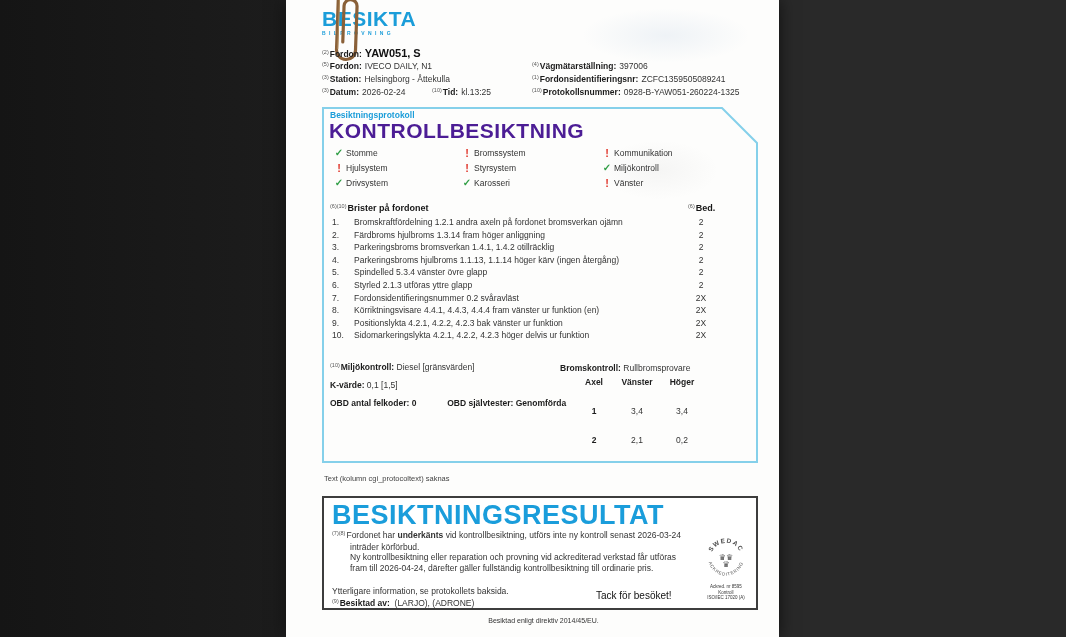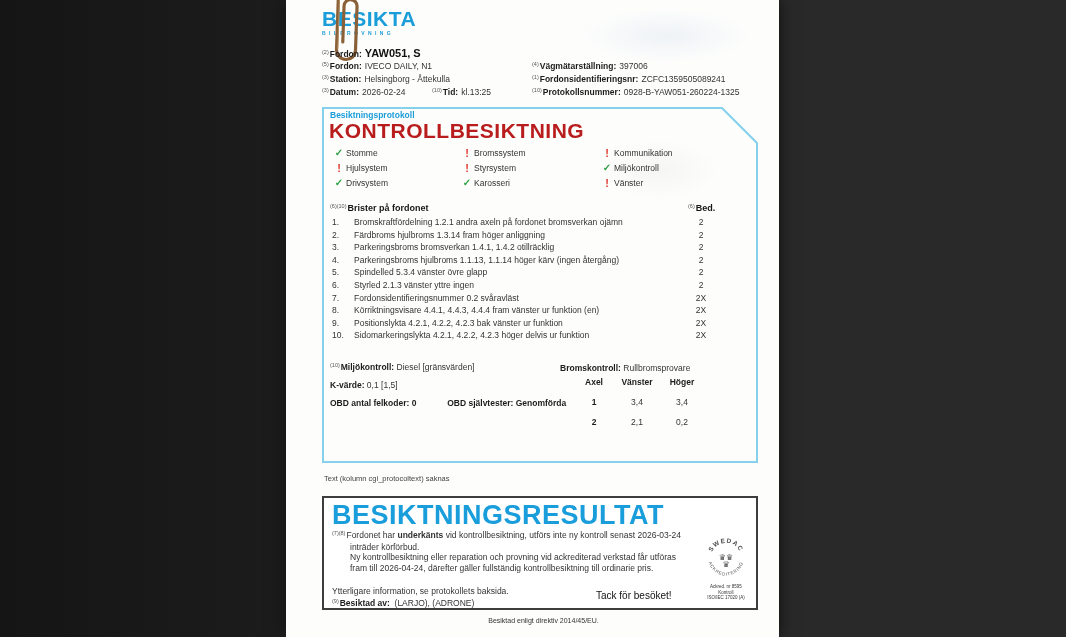--- a/index.html
+++ b/index.html
@@ -27,42 +27,42 @@
   .hrow{position:absolute;font-size:8.5px;color:#333;white-space:nowrap}
   .sup{font-size:5.5px;color:#555;position:relative;top:-3px;margin-right:1px}
   .hlabel{font-weight:bold;color:#1c1c1c}
   .hvalue{margin-left:3px}
   .hvalue-big{font-size:11px;font-weight:bold;color:#111}
 
   
   .bluebox{position:absolute;left:36px;top:107px;width:436px;height:356px}
   .bluebox-border{position:absolute;left:0;top:0}
   .kicker{position:absolute;left:8px;top:3px;font-size:8.5px;font-weight:bold;color:#1b9dd9}
-  .big-title{position:absolute;left:7px;top:12px;font-size:21px;font-weight:bold;color:#b91c1c;letter-spacing:.5px}
+  .big-title{position:absolute;left:7px;top:12px;font-size:21px;font-weight:bold;color:#4c1d95;letter-spacing:.5px}
   .systems{position:absolute;left:10px;top:38px;display:grid;
     grid-template-columns:128px 140px 150px;grid-template-rows:repeat(3,15px);grid-auto-flow:column}
   .sys{display:flex;align-items:center;font-size:8.5px;color:#333}
   .sysicon{width:14px;display:inline-block;text-align:center;font-weight:bold;font-size:10px}
   .sysicon[data-status="ok"]{color:#2f9e44}
   .sysicon[data-status="fail"]{color:#e03a2f;font-size:11px}
 
   .defects-head{position:absolute;left:8px;top:96px;font-size:9px;white-space:nowrap}
   .dh-label{font-weight:bold;color:#161616}
   .bed-head{position:absolute;left:366px;top:96px;font-size:9px;white-space:nowrap}
   .defects{position:absolute;left:10px;top:110px;width:384px}
   .drow{display:flex;height:12.6px;font-size:8.5px;color:#333;align-items:flex-start;white-space:nowrap}
   .dno{width:22px}
   .dtext{flex:1;overflow:hidden}
   .dgrade{width:30px;text-align:center}
 
   .m-line{position:absolute;font-size:8.5px;white-space:nowrap;color:#333}
   .m-bold{font-weight:bold;color:#1c1c1c}
   .b-title{position:absolute;left:238px;top:256px;font-size:8.5px;white-space:nowrap}
   .b-grid{position:absolute;left:252px;top:270px;display:grid;
-    grid-template-columns:40px 46px 44px;row-gap:10px;font-size:8.5px;text-align:center}
+    grid-template-columns:40px 46px 44px;row-gap:19px;font-size:8.5px;text-align:center}
   .b-hdr{font-weight:bold;color:#1c1c1c}
 
   .note{position:absolute;left:38px;top:474px;font-size:7.5px;color:#444}
 
   
   .resultbox{position:absolute;left:36px;top:496px;width:436px;height:114px;
     border:2px solid #3d3d3d;box-sizing:border-box;background:#fff}
   .res-title{position:absolute;left:8px;top:2px;font-size:27px;font-weight:bold;color:#1a9ddb;letter-spacing:.5px}
   .res-body{position:absolute;left:8px;top:32px;width:354px;font-size:8.5px;line-height:10.5px;color:#333}
   .res-p1{padding-left:18px;text-indent:-18px}
@@ -195,21 +195,21 @@
           <span class="dtext">Parkeringsbroms hjulbroms 1.1.13, 1.1.14 höger kärv (ingen återgång)</span>
           <span class="dgrade">2</span>
         </div>
       <div class="drow">
           <span class="dno">5.</span>
           <span class="dtext">Spindelled 5.3.4 vänster övre glapp</span>
           <span class="dgrade">2</span>
         </div>
       <div class="drow">
           <span class="dno">6.</span>
-          <span class="dtext">Styrled 2.1.3 vänster yttre ingen</span>
+          <span class="dtext">Styrled 2.1.3 utföras yttre glapp</span>
           <span class="dgrade">2</span>
         </div>
       <div class="drow">
           <span class="dno">7.</span>
           <span class="dtext">Fordonsidentifieringsnummer 0.2  svåravläst</span>
           <span class="dgrade">2X</span>
         </div>
       <div class="drow">
           <span class="dno">8.</span>
           <span class="dtext">Körriktningsvisare 4.4.1, 4.4.3, 4.4.4 fram vänster ur funktion (en)</span>

